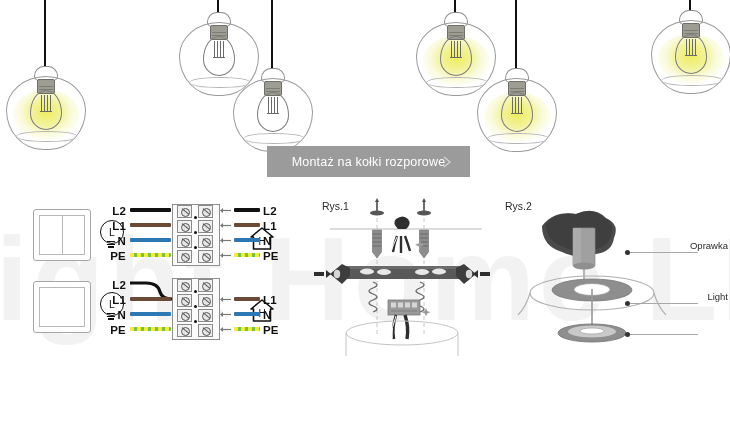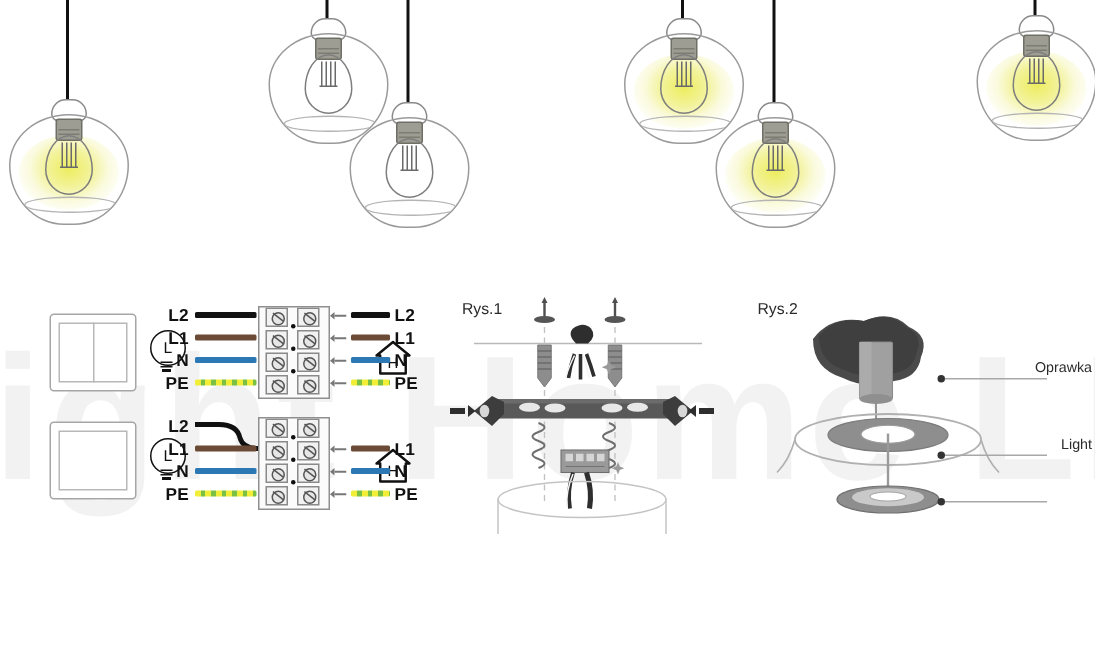--- a/index.html
+++ b/index.html
@@ -226,20 +226,28 @@
             <i></i>
             <i></i>
             <i></i>
             <i></i>
             <b></b>
           </div>
         </div>
       </div>
     </div>
 
+  <div class="cta">
+    <span class="cta-label">Montaż na kołki rozporowe</span>
+    <span class="cta-chev">
+      <svg width="9" height="12" viewBox="0 0 9 12">
+          <path d="M1 1 L7 6 L1 11" fill="none" stroke="#d2d2d2" stroke-width="1.4"></path>
+        </svg>
+    </span>
+  </div>
 
   <div class="panel">
 
     <div class="switch" style="left:33px;top:13px;width:56px;height:50px;">
       <div class="inner"></div>
       <div class="divider"></div>
     </div>
     <div class="switch" style="left:33px;top:85px;width:56px;height:50px;">
       <div class="inner"></div>
     </div>
@@ -402,21 +410,21 @@
         <div class="arw" style="left: 94px; top: 47.5px;">
           <svg width="11" height="7" viewBox="0 0 11 7">
             <line x1="11" y1="3.5" x2="3" y2="3.5" stroke="#777" stroke-width="1.2"></line>
             <path d="M3 1 L0 3.5 L3 6 Z" fill="#777"></path>
           </svg>
         </div>
         <div class="wire pe" style="left: 108px; top: 49.3px; width: 26px;"></div>
         <div class="wlabel" style="left: 137px; top: 46px;">PE</div>
       </div>
 
-    <div class="mid" style="left:298px;top:0px;">
+    <div class="mid" style="left:312px;top:0px;">
       <div class="rys" style="left:10px;top:4px;">Rys.1</div>
       <svg width="180" height="160" viewBox="0 0 180 160" style="position:absolute;left:0;top:0;">
 
         <line x1="18" y1="33" x2="170" y2="33" stroke="#b9b9b9" stroke-width="1"></line>
 
         <line x1="65" y1="8" x2="65" y2="140" stroke="#c2c2c2" stroke-width="0.9" stroke-dasharray="4 3"></line>
         <line x1="112" y1="8" x2="112" y2="140" stroke="#c2c2c2" stroke-width="0.9" stroke-dasharray="4 3"></line>
 
         <g fill="#4f4f4f">
           <path d="M63 6 L65 2 L67 6 Z"></path>

